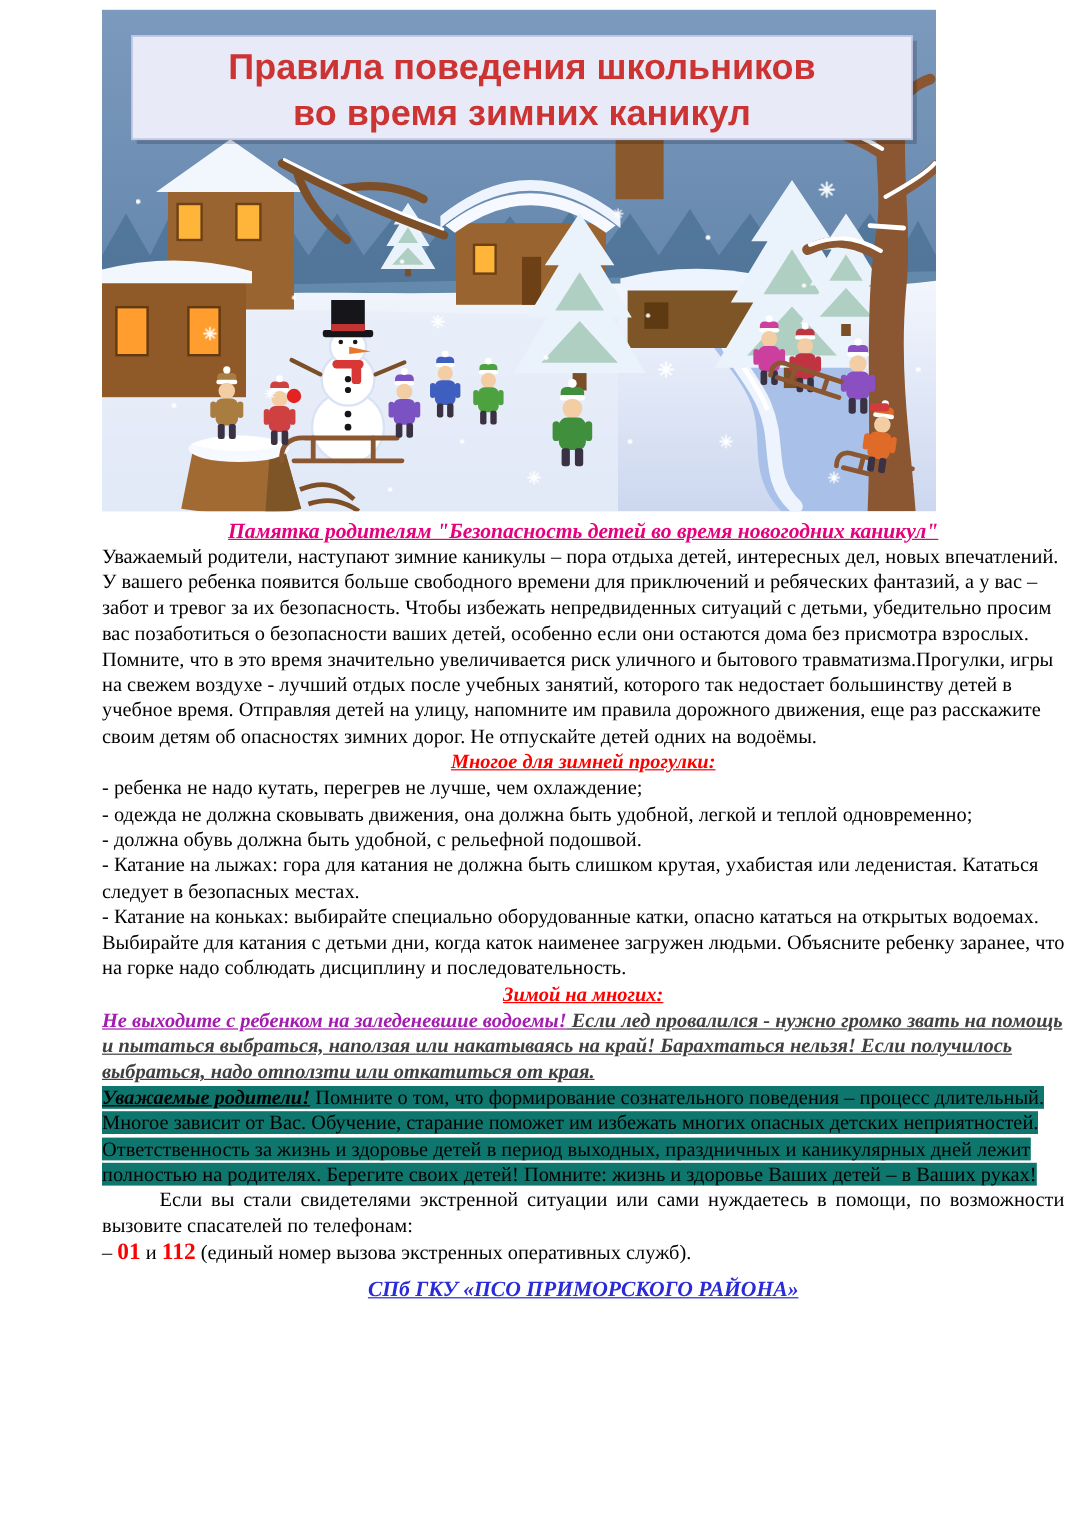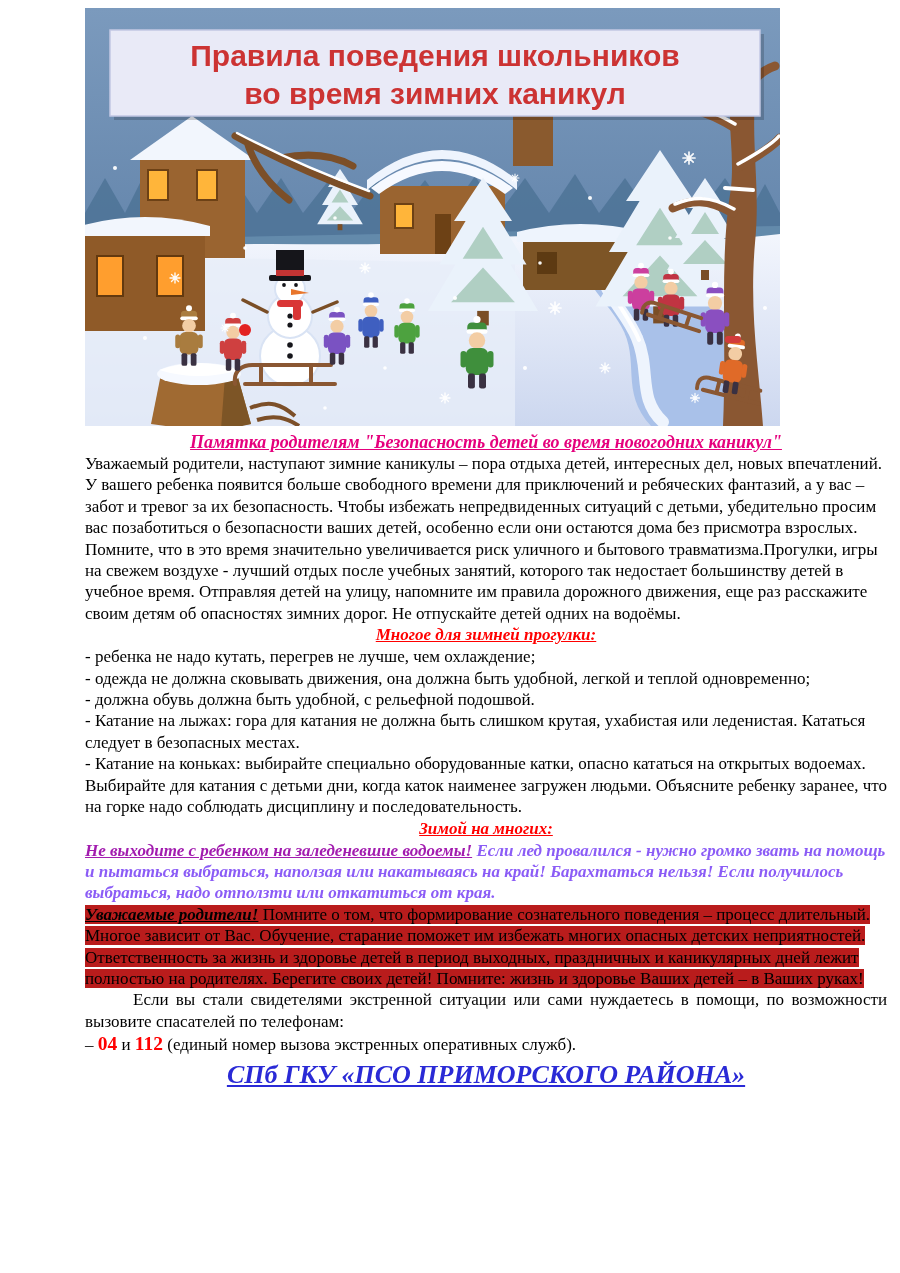--- a/index.html
+++ b/index.html
@@ -13,28 +13,28 @@
   .memo-heading{
     margin-top:5px;text-align:center;font-size:18px;font-weight:bold;font-style:italic;
     text-decoration:underline;color:#e5007d;line-height:22px;
   }
   .para{font-size:17px;line-height:21.4px;text-align:left;}
   .red-heading{
     text-align:center;font-size:17px;line-height:22px;font-weight:bold;font-style:italic;
     text-decoration:underline;color:#ff0000;
   }
   .warn-red{color:#a21caf;font-weight:bold;font-style:italic;text-decoration:underline;}
-  .warn-black{color:#8b5cf6;font-weight:bold;font-style:italic;}
+  .warn-black{color:#404040;font-weight:bold;font-style:italic;text-decoration:underline;}
   .biu{font-weight:bold;font-style:italic;text-decoration:underline;}
-  .hl{background:#b91c1c;}
+  .hl{background:#0f766e;}
   .emergency{text-align:justify;text-indent:48px;}
   .phone-line{font-size:17px;line-height:24px;}
   .phone-num{color:#ff0000;font-weight:bold;font-size:19.5px;}
   .footer{
-    margin-top:5px;text-align:center;font-size:26px;font-weight:bold;font-style:italic;
+    margin-top:5px;text-align:center;font-size:18px;font-weight:bold;font-style:italic;
     text-decoration:underline;color:#2a2ad6;line-height:26px;
   }
 </style>
 </head>
 <body>
 
 <div class="content">
 
   <svg class="poster" viewBox="0 0 695 418" aria-hidden="true">
     <defs>
@@ -244,17 +244,17 @@
 
   <div class="red-heading">Зимой на многих:</div>
   <div class="para"><span class="warn-red">Не выходите с ребенком на заледеневшие водоемы!</span><span class="warn-black"> Если лед провалился - нужно громко звать на помощь и пытаться выбраться, наползая или накатываясь на край! Барахтаться нельзя! Если получилось выбраться, надо отползти или откатиться от края.</span></div>
 
   <div class="para"><span class="hl"><span class="biu">Уважаемые родители!</span><span> Помните о том, что формирование сознательного поведения – процесс длительный. Многое зависит от Вас. Обучение, старание поможет им избежать многих опасных детских неприятностей.</span></span></div>
 
   <div class="para"><span class="hl">Ответственность за жизнь и здоровье детей в период выходных, праздничных и каникулярных дней лежит полностью на родителях. Берегите своих детей! Помните: жизнь и здоровье Ваших детей – в Ваших руках!</span></div>
 
   <div class="para emergency">Если вы стали свидетелями экстренной ситуации или сами нуждаетесь в помощи, по возможности вызовите спасателей по телефонам:</div>
 
-  <div class="phone-line"><span>– </span><span class="phone-num">04</span><span> и </span><span class="phone-num">112</span><span> (единый номер вызова экстренных оперативных служб).</span></div>
+  <div class="phone-line"><span>– </span><span class="phone-num">01</span><span> и </span><span class="phone-num">112</span><span> (единый номер вызова экстренных оперативных служб).</span></div>
 
   <div class="footer">СПб ГКУ «ПСО ПРИМОРСКОГО РАЙОНА»</div>
 
 </div>
 
 </body></html>

